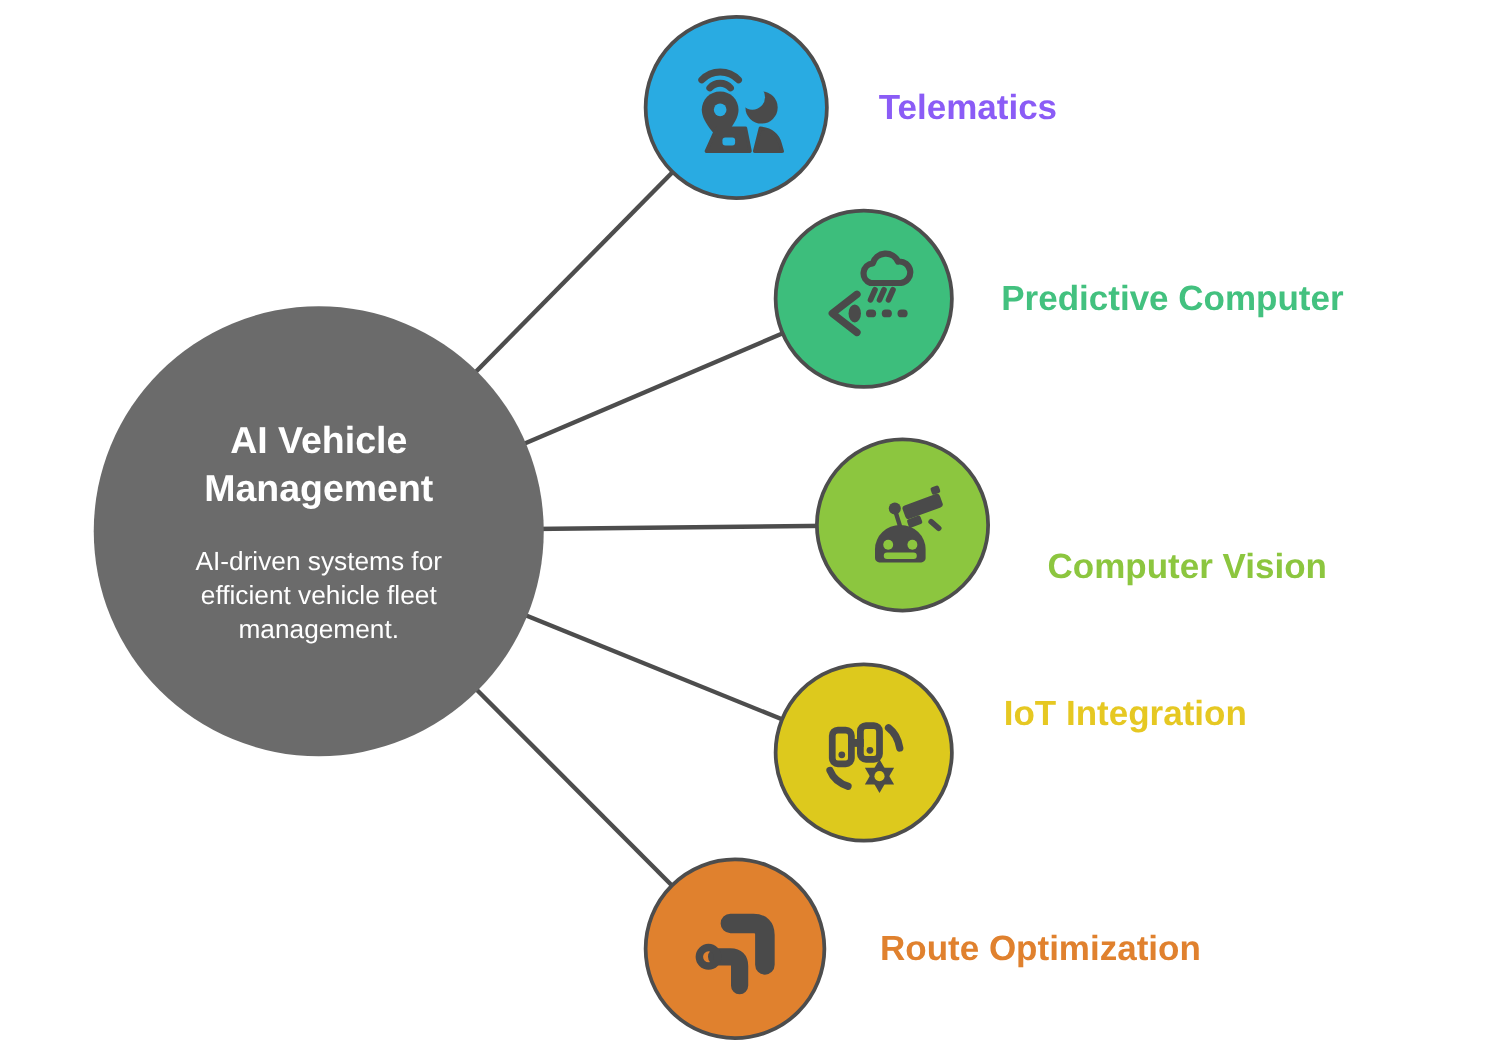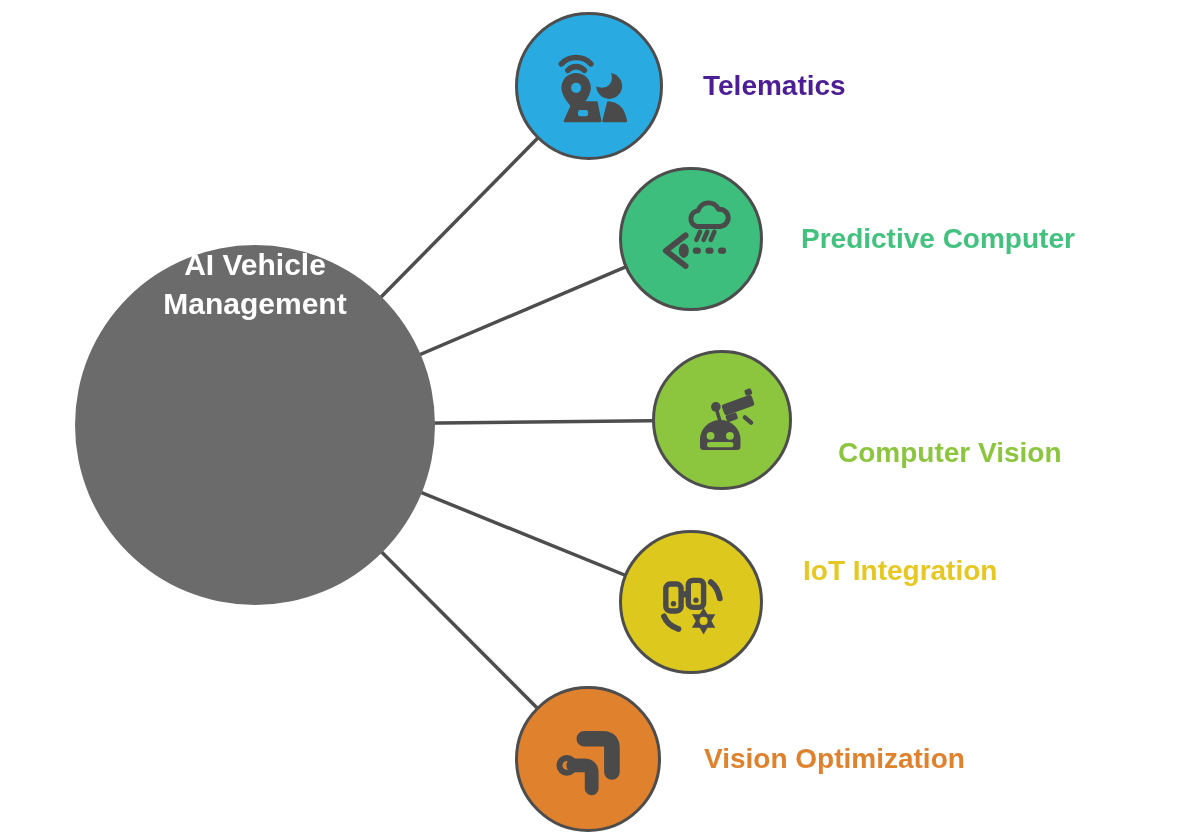--- a/index.html
+++ b/index.html
@@ -9,21 +9,21 @@
     background:#ffffff;
     font-family:"Liberation Sans", sans-serif;
     overflow:hidden;
   }
   svg.connectors{position:absolute;left:0;top:0;width:1200px;height:838px;}
 
   
   .center-node{
     position:absolute;left:75px;top:245px;width:360px;height:360px;
     border-radius:50%;
-    display:flex;flex-direction:column;align-items:center;justify-content:flex-start;
+    display:flex;flex-direction:column;align-items:center;justify-content:center;
     text-align:center;
   }
   .center-title{
     width:240px;
     color:#ffffff;
     font-size:30px;font-weight:bold;line-height:39px;
   }
   .center-desc{
     width:250px;margin-top:25px;
     color:#ffffff;
@@ -64,20 +64,21 @@
   <svg class="connectors" viewBox="0 0 1200 838">
     <line x1="255" y1="425" x2="589" y2="86" stroke-width="3.5" stroke="#4d4d4d"></line>
     <line x1="255" y1="425" x2="691" y2="239" stroke-width="3.5" stroke="#4d4d4d"></line>
     <line x1="255" y1="425" x2="722" y2="420" stroke-width="3.5" stroke="#4d4d4d"></line>
     <line x1="255" y1="425" x2="691" y2="602" stroke-width="3.5" stroke="#4d4d4d"></line>
     <line x1="255" y1="425" x2="588" y2="759" stroke-width="3.5" stroke="#4d4d4d"></line>
   </svg>
 
   <div class="center-node" style="background-color: rgb(107, 107, 107);">
     <div class="center-title" style="color: rgb(255, 255, 255);">AI Vehicle Management</div>
+    <div class="center-desc" style="color: rgb(255, 255, 255);">AI-driven systems for efficient vehicle fleet management.</div>
   </div>
 
   <div class="node-circle n1" style="background-color: rgb(41, 171, 226);">
     <svg width="92" height="92" viewBox="0 0 100 100">
       <defs>
         <mask id="m-tel">
           <rect x="0" y="0" width="100" height="100" fill="white"></rect>
           <circle cx="36" cy="52" r="5.5" fill="black"></circle>
           <circle cx="64" cy="41" r="11" fill="black"></circle>
           <rect x="38" y="76" width="11" height="7" rx="2.5" fill="black"></rect>
@@ -88,21 +89,21 @@
         <circle cx="72" cy="50" r="14"></circle>
         <path d="M24 88 L33 68 H58 L62 88 Z" stroke="currentColor" stroke-width="3" stroke-linejoin="round"></path>
         <path d="M66 88 l5-20 c9 1 15 6 17 13 l2 7 z" stroke="currentColor" stroke-width="3" stroke-linejoin="round"></path>
       </g>
       <g stroke="currentColor" stroke-width="6" fill="none" stroke-linecap="round">
         <path d="M20 26 A 22 22 0 0 1 52 26"></path>
         <path d="M27 33 A 12 12 0 0 1 45 33"></path>
       </g>
     </svg>
   </div>
-  <div class="node-label l1" style="color: #4c1d95;">Telematics</div>
+  <div class="node-label l1" style="color: #8b5cf6;">Telematics</div>
 
   <div class="node-circle n2" style="background-color: rgb(61, 190, 124);">
     <svg width="90" height="90" viewBox="0 0 100 100">
       <path d="M56 36 a9 9 0 0 1 2 -17.5 a12 12 0 0 1 22.5 -1.5 a8 8 0 0 1 2.5 19 z" fill="none" stroke="currentColor" stroke-width="5.5" stroke-linejoin="round" stroke-linecap="round"></path>
       <g stroke="currentColor" stroke-width="5" stroke-linecap="round">
         <line x1="60" y1="42" x2="56" y2="51"></line>
         <line x1="68" y1="42" x2="64" y2="51"></line>
         <line x1="76" y1="42" x2="72" y2="51"></line>
       </g>
       <path d="M44 46 L22 63 L44 80" fill="none" stroke="currentColor" stroke-width="6.5" stroke-linecap="round" stroke-linejoin="round"></path>
@@ -162,15 +163,15 @@
   </div>
   <div class="node-label l4" style="color: rgb(230, 200, 34);">IoT Integration</div>
 
   <div class="node-circle n5" style="background-color: rgb(224, 129, 46);">
     <svg width="92" height="92" viewBox="0 0 100 100">
       <path d="M46 28 H66 q10 0 10 10 V64" fill="none" stroke="currentColor" stroke-width="17" stroke-linecap="round" stroke-linejoin="round"></path>
       <path d="M34 57 H46 q8 0 8 8 V82" fill="none" stroke="currentColor" stroke-width="15" stroke-linecap="round" stroke-linejoin="round"></path>
       <circle cx="27" cy="57" r="8" fill="none" stroke="currentColor" stroke-width="6.5"></circle>
     </svg>
   </div>
-  <div class="node-label l5" style="color: rgb(224, 129, 46);">Vision Optimization</div>
+  <div class="node-label l5" style="color: rgb(224, 129, 46);">Route Optimization</div>
 
 </div>
 
 </body></html>

